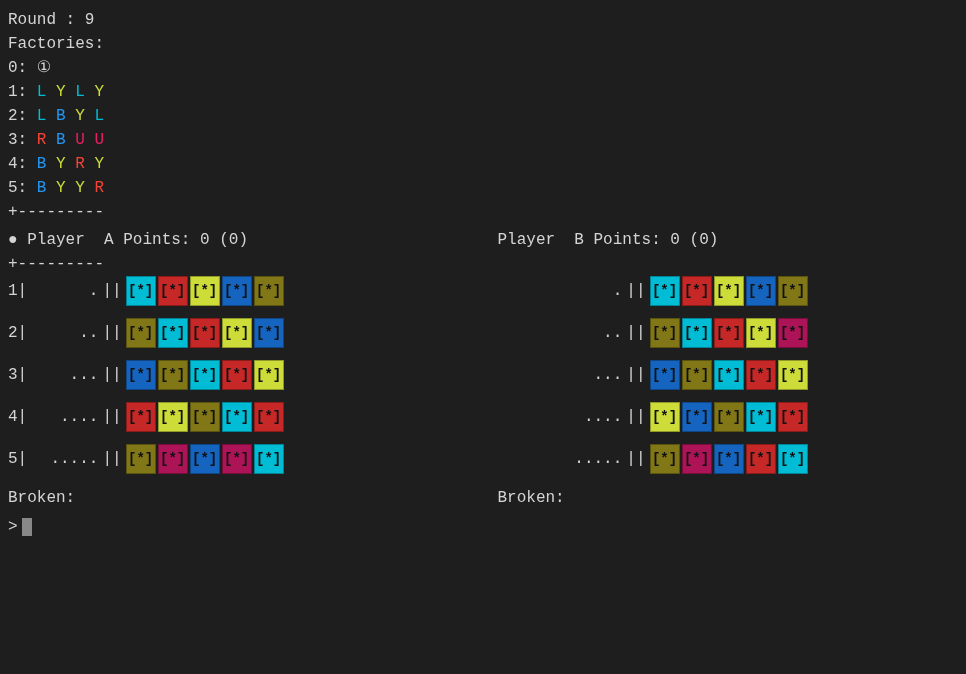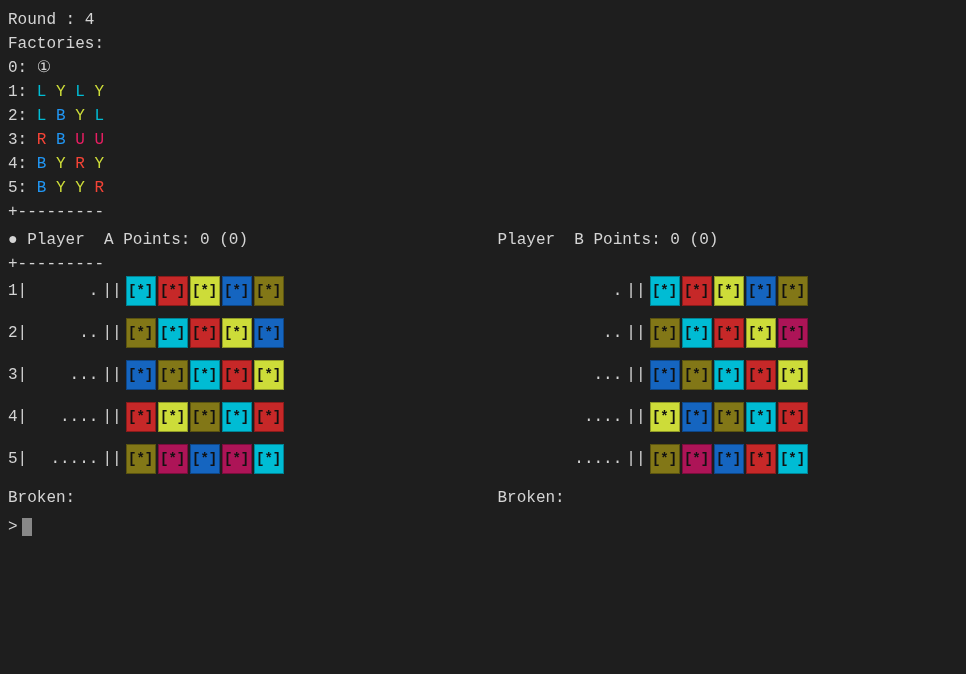--- a/index.html
+++ b/index.html
@@ -78,21 +78,21 @@
     .cursor {
       width: 10px;
       height: 18px;
       background: #888;
       display: inline-block;
     }
   </style>
 </head>
 <body>
 
-<div class="line">Round : 4</div>
+<div class="line">Round : 9</div>
 <div class="line">Factories:</div>
 <div class="line">0: ①</div>
 
 <div class="line">1: <span class="cyan">L</span> <span class="yellow">Y</span> <span class="cyan">L</span> <span class="yellow">Y</span></div>
 
 <div class="line">2: <span class="cyan">L</span> <span class="blue">B</span> <span class="yellow">Y</span> <span class="cyan">L</span></div>
 
 <div class="line">3: <span class="red">R</span> <span class="blue">B</span> <span class="magenta">U</span> <span class="magenta">U</span></div>
 
 <div class="line">4: <span class="blue">B</span> <span class="yellow">Y</span> <span class="red">R</span> <span class="yellow">Y</span></div>

